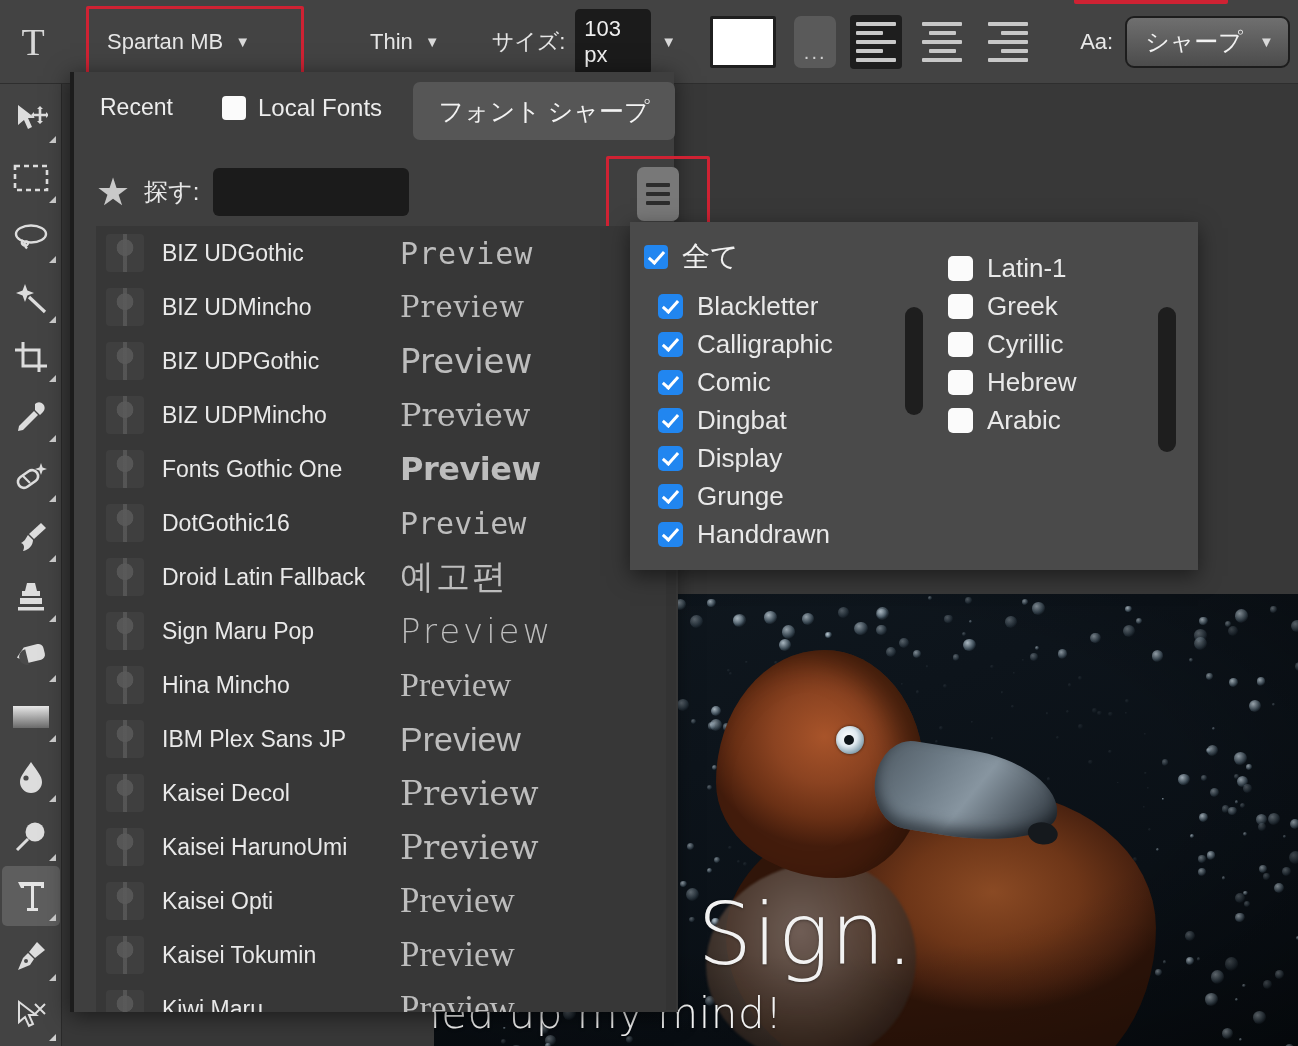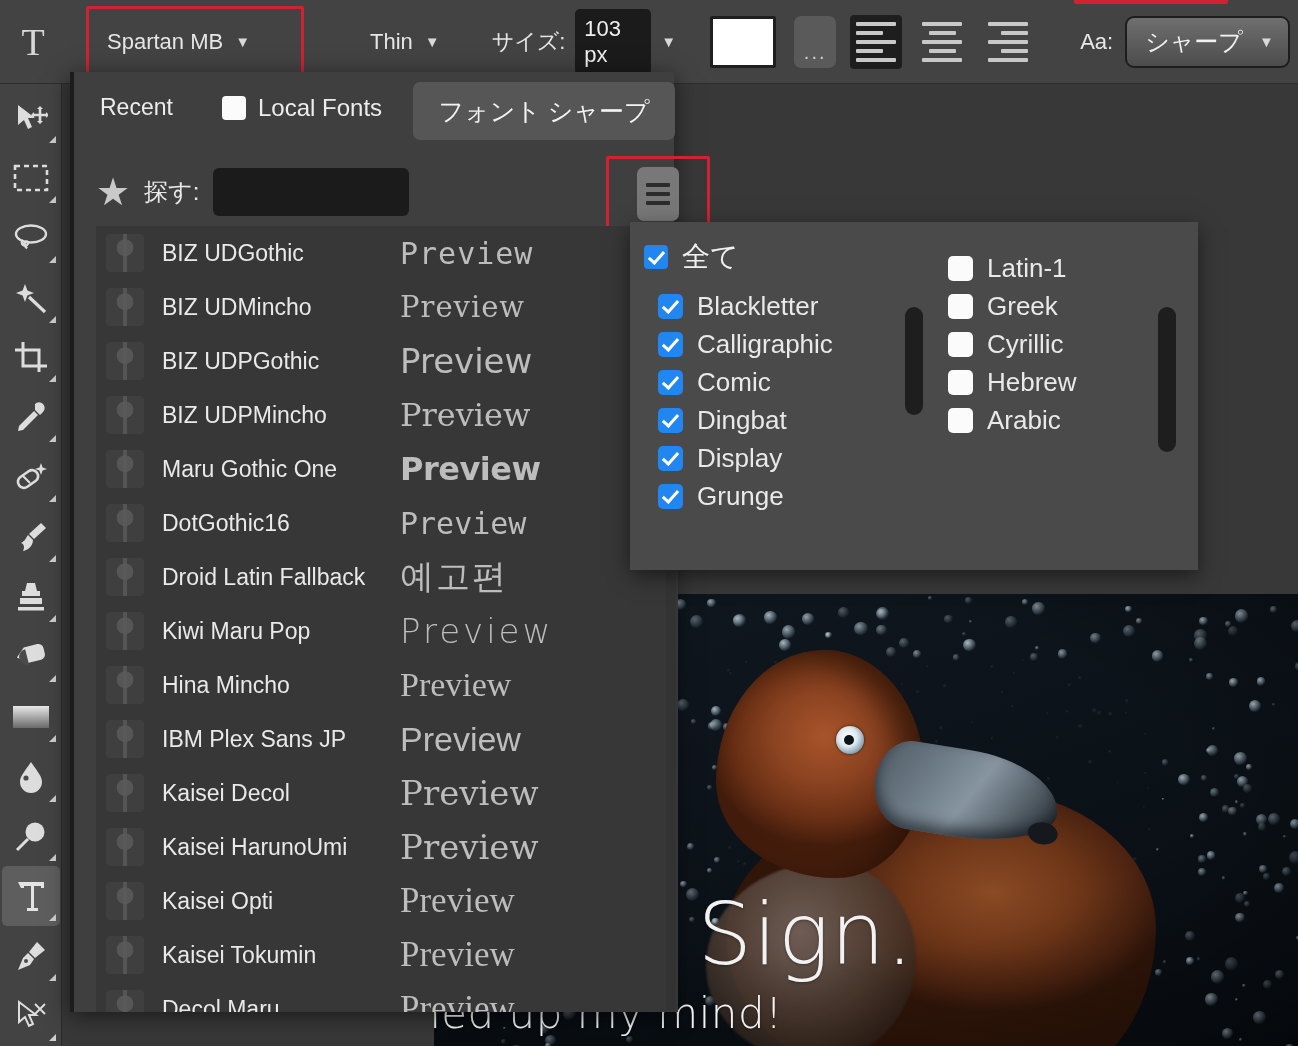--- a/index.html
+++ b/index.html
@@ -944,36 +944,36 @@
         <span class="font-name">BIZ UDPGothic</span>
         <span class="font-preview pv-biz-pgothic">Preview</span>
       </div>
       <div class="font-row">
         <span class="font-thumb"></span>
         <span class="font-name">BIZ UDPMincho</span>
         <span class="font-preview pv-biz-pmincho">Preview</span>
       </div>
       <div class="font-row">
         <span class="font-thumb"></span>
-        <span class="font-name">Maru Gothic One</span>
+        <span class="font-name">Fonts Gothic One</span>
         <span class="font-preview pv-dela">Preview</span>
       </div>
       <div class="font-row">
         <span class="font-thumb"></span>
         <span class="font-name">DotGothic16</span>
         <span class="font-preview pv-dot">Preview</span>
       </div>
       <div class="font-row">
         <span class="font-thumb"></span>
         <span class="font-name">Droid Latin Fallback</span>
         <span class="font-preview pv-droid">예고편</span>
       </div>
       <div class="font-row">
         <span class="font-thumb"></span>
-        <span class="font-name">Kiwi Maru Pop</span>
+        <span class="font-name">Sign Maru Pop</span>
         <span class="font-preview pv-hachi">Preview</span>
       </div>
       <div class="font-row">
         <span class="font-thumb"></span>
         <span class="font-name">Hina Mincho</span>
         <span class="font-preview pv-hina">Preview</span>
       </div>
       <div class="font-row">
         <span class="font-thumb"></span>
         <span class="font-name">IBM Plex Sans JP</span>
@@ -994,21 +994,21 @@
         <span class="font-name">Kaisei Opti</span>
         <span class="font-preview pv-kaisei3">Preview</span>
       </div>
       <div class="font-row">
         <span class="font-thumb"></span>
         <span class="font-name">Kaisei Tokumin</span>
         <span class="font-preview pv-kaisei4">Preview</span>
       </div>
       <div class="font-row">
         <span class="font-thumb"></span>
-        <span class="font-name">Decol Maru</span>
+        <span class="font-name">Kiwi Maru</span>
         <span class="font-preview pv-kiwi">Preview</span>
       </div>
       <div id="font-list-scrollbar"></div>
     </div>
   </div>
 
   <div id="filter-panel">
     <div id="filter-all-row">
       <span class="cb checked"></span>
       <span id="filter-all-label">全て</span>
@@ -1032,20 +1032,24 @@
         <span class="filter-label">Dingbat</span>
       </div>
       <div class="filter-row">
         <span class="cb checked"></span>
         <span class="filter-label">Display</span>
       </div>
       <div class="filter-row">
         <span class="cb checked"></span>
         <span class="filter-label">Grunge</span>
       </div>
+      <div class="filter-row">
+        <span class="cb checked"></span>
+        <span class="filter-label">Handdrawn</span>
+      </div>
     </div>
 
     <div id="filter-col-right">
       <div class="filter-row">
         <span class="cb"></span>
         <span class="filter-label">Latin-1</span>
       </div>
       <div class="filter-row">
         <span class="cb"></span>
         <span class="filter-label">Greek</span>

